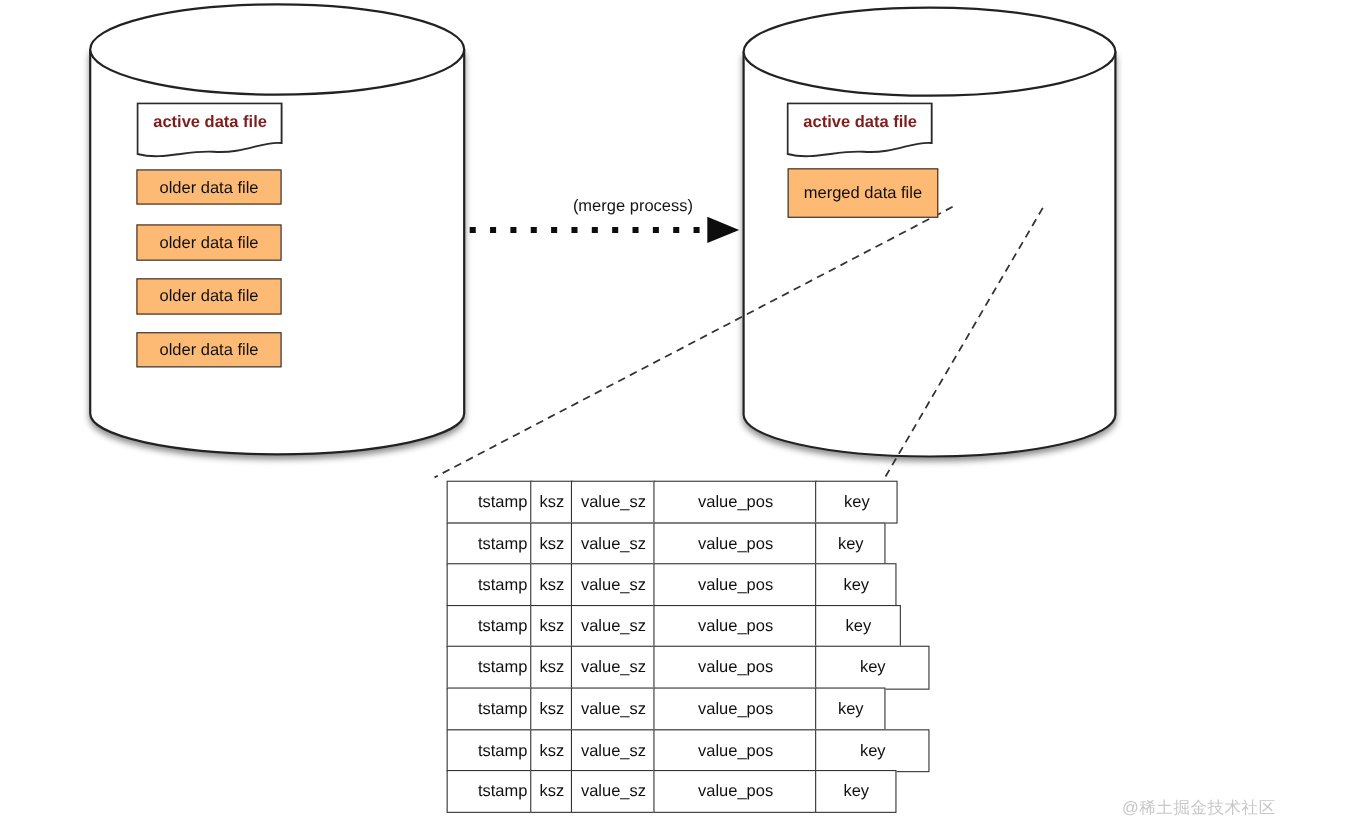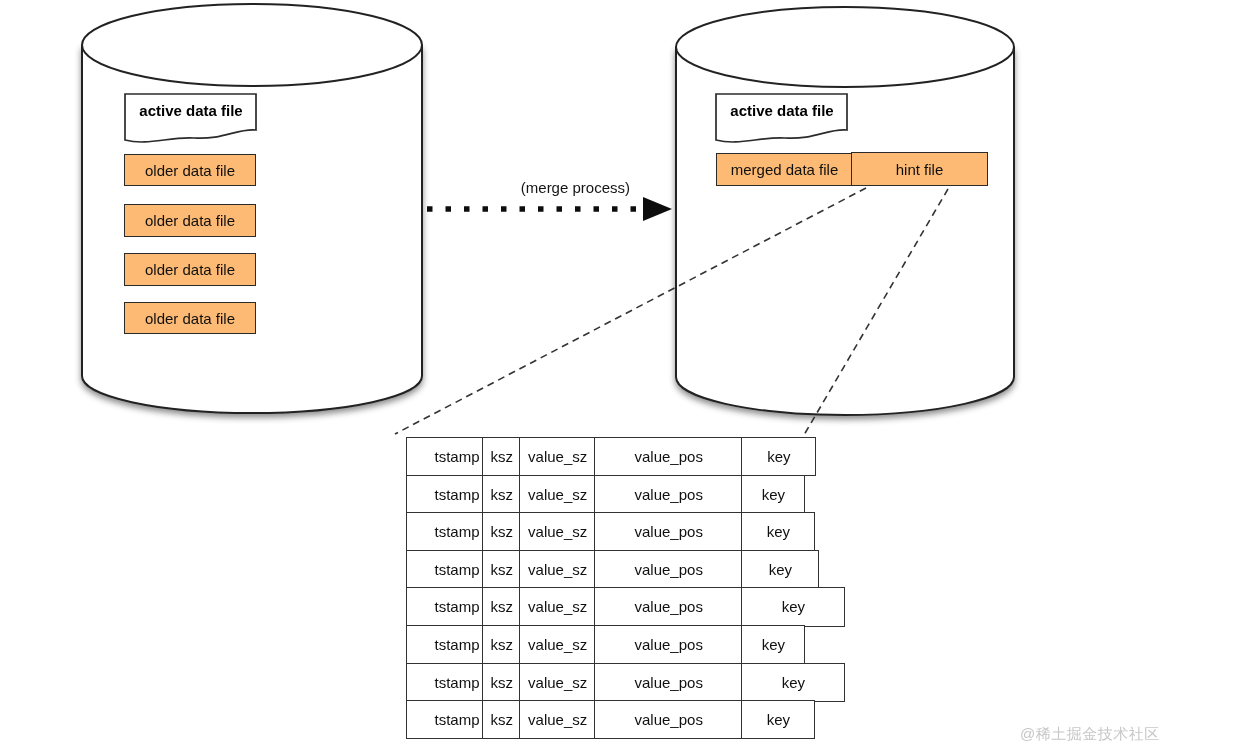--- a/index.html
+++ b/index.html
@@ -15,21 +15,21 @@
     border:1.6px solid #2b2b2b; background:#fdba74;
     display:flex; align-items:center; justify-content:center;
     font-size:15px; color:#101010; white-space:nowrap;
   }
 
   
   .doc-box { position:absolute; }
   .doc-box svg { position:absolute; left:0; top:0; }
   .doc-box .doc-label {
     position:absolute; left:0; top:9px; width:100%;
-    text-align:center; font-size:15px; font-weight:bold; color:#000000;
+    text-align:center; font-size:15px; font-weight:bold; color:#7f1d1d;
     white-space:nowrap;
   }
 
   .merge-label {
     position:absolute; left:455px; top:179px; width:175px;
     text-align:right; font-size:15px; color:#151515; white-space:nowrap;
   }
 
   
   .record-table { position:absolute; left:390px; top:437px; }
@@ -94,25 +94,22 @@
 
   <div class="merge-label">(merge process)</div>
 
   <div class="doc-box" style="left:715px; top:93px; width:134px; height:54px;">
     <svg width="134" height="54" viewBox="0 0 134 54">
       <path d="M1,1 H132 V37 C114,35 99,47 70,45 C45,43.5 24,53 1,47 Z" fill="#ffffff" stroke="#2b2b2b" stroke-width="1.7"></path>
     </svg>
     <span class="doc-label">active data file</span>
   </div>
 
-  <div class="plain-box" style="left:716px; top:153px; width:137px; height:33px;">
+  <div class="plain-box" style="left:716px; top:153px; width:137px; height:45px;">
     <span>merged data file</span>
-  </div>
-  <div class="plain-box" style="left:851px; top:152px; width:137px; height:34px;">
-    <span>hint file</span>
   </div>
 
   <div class="record-table" id="record-table">
       <div class="t-row">
         <div class="t-cell" style="width: 78px;">tstamp</div>
         <div class="t-cell" style="width: 38.6px;">ksz</div>
         <div class="t-cell" style="width: 76.6px;">value_sz</div>
         <div class="t-cell" style="width: 148.6px;">value_pos</div>
         <div class="t-cell" style="width: 75px;">key</div>
       </div>

